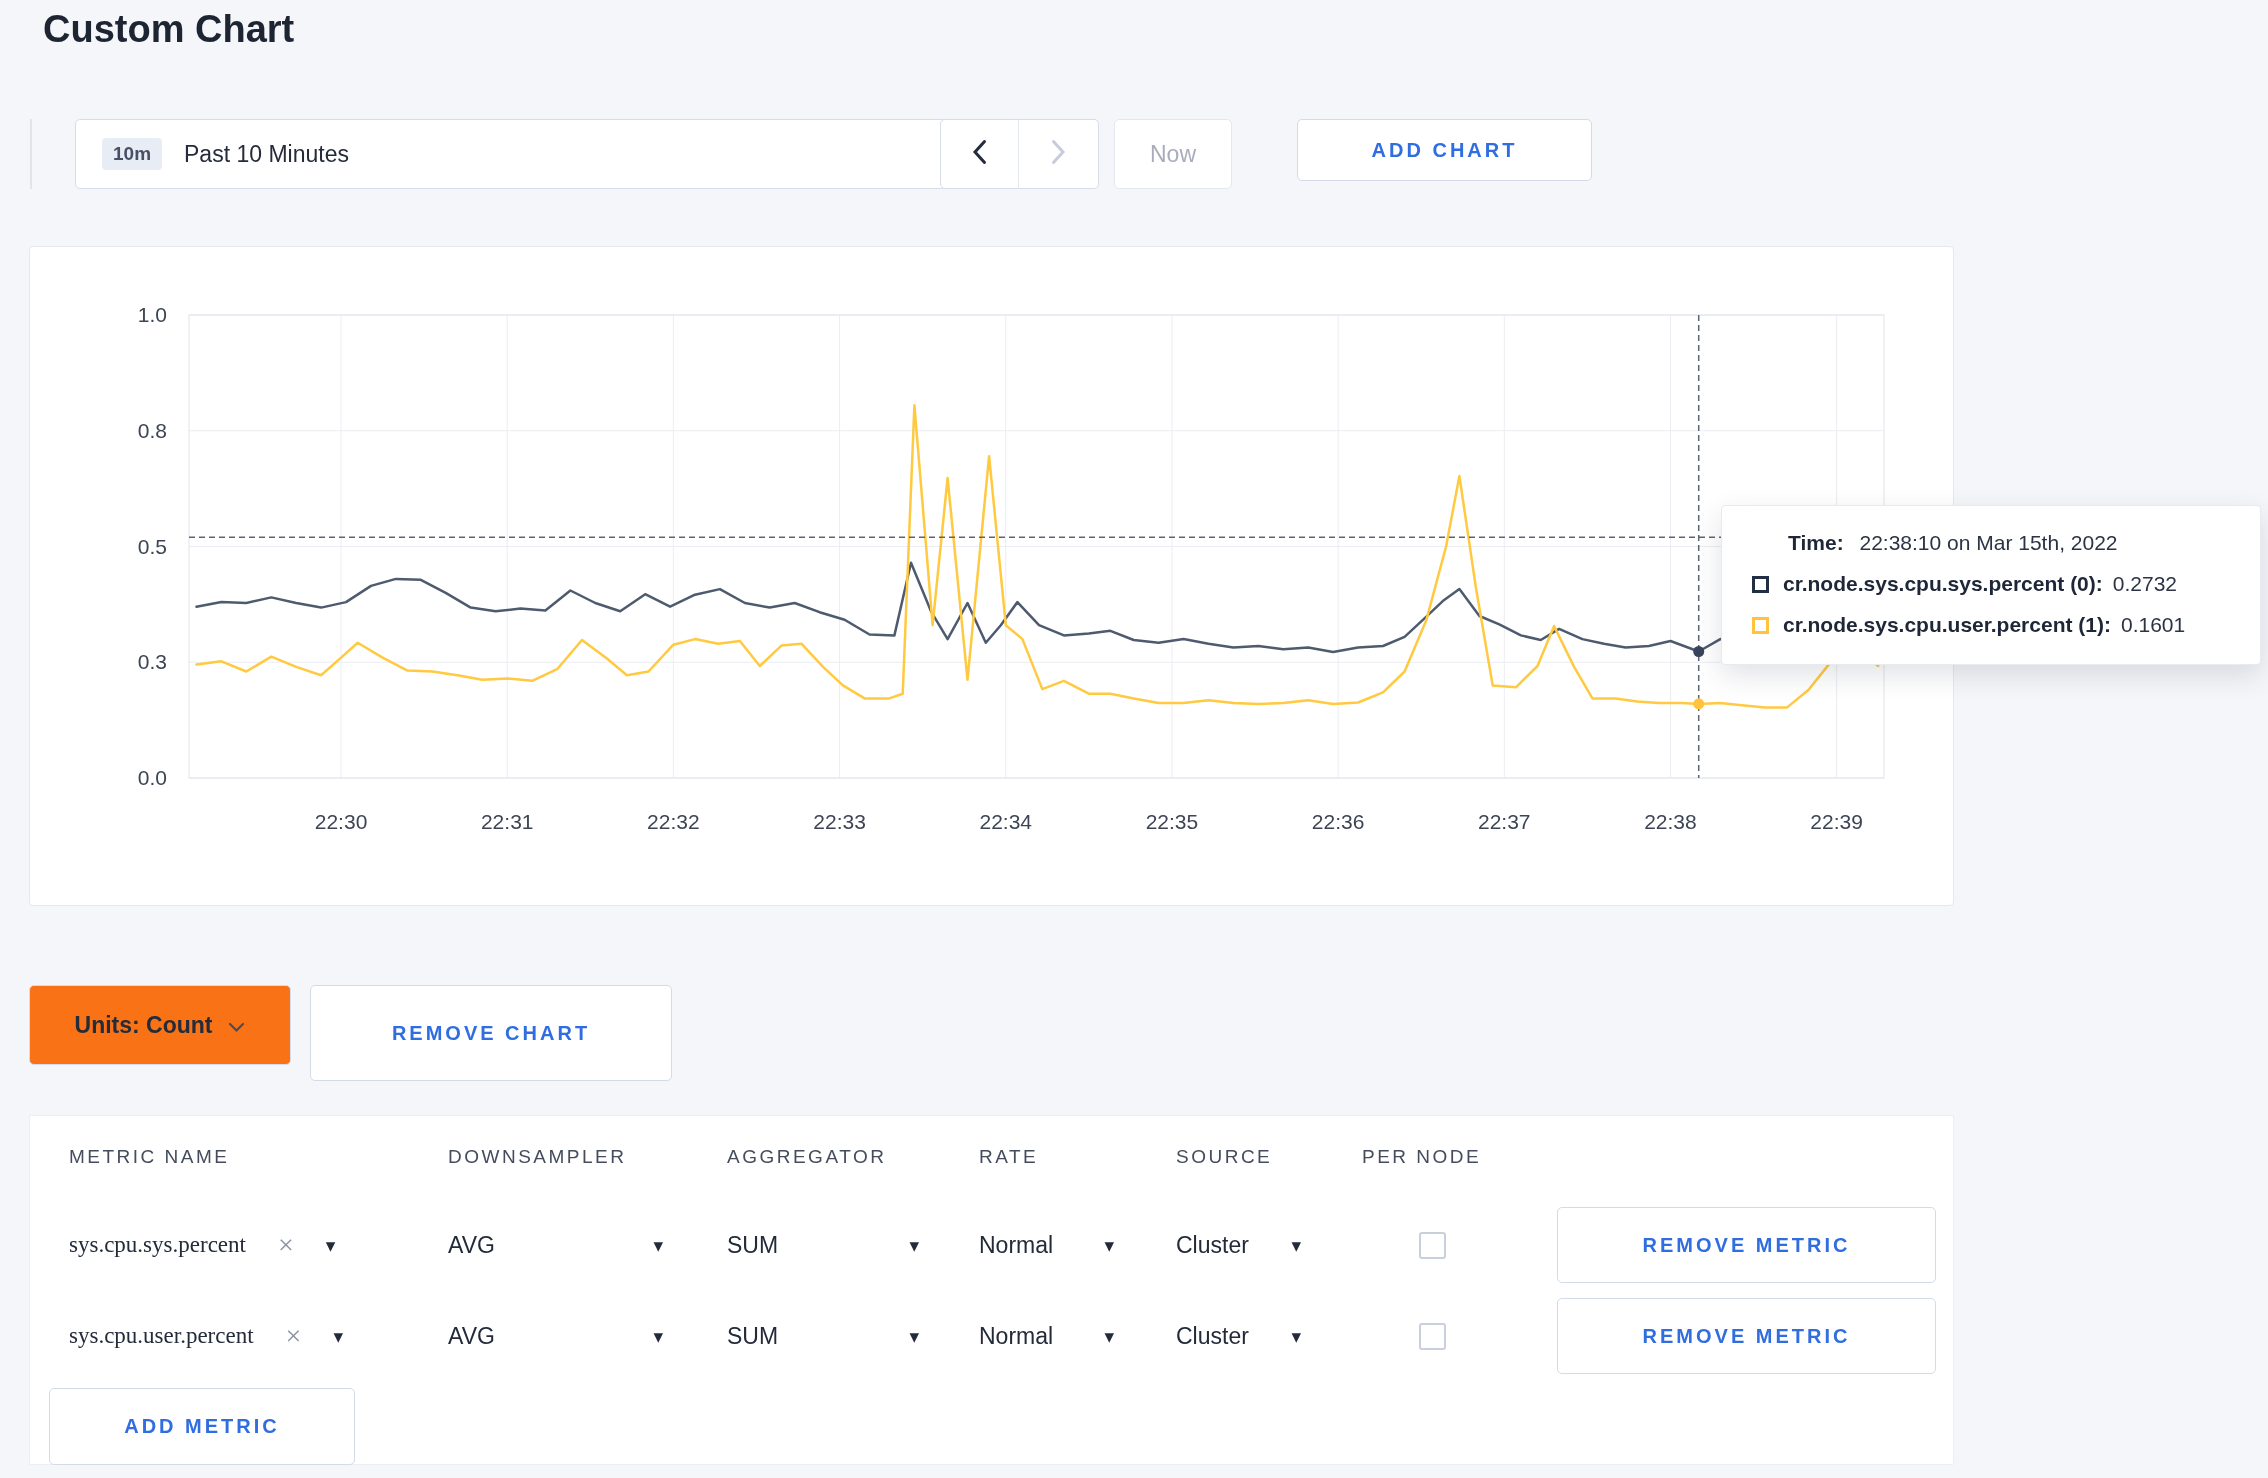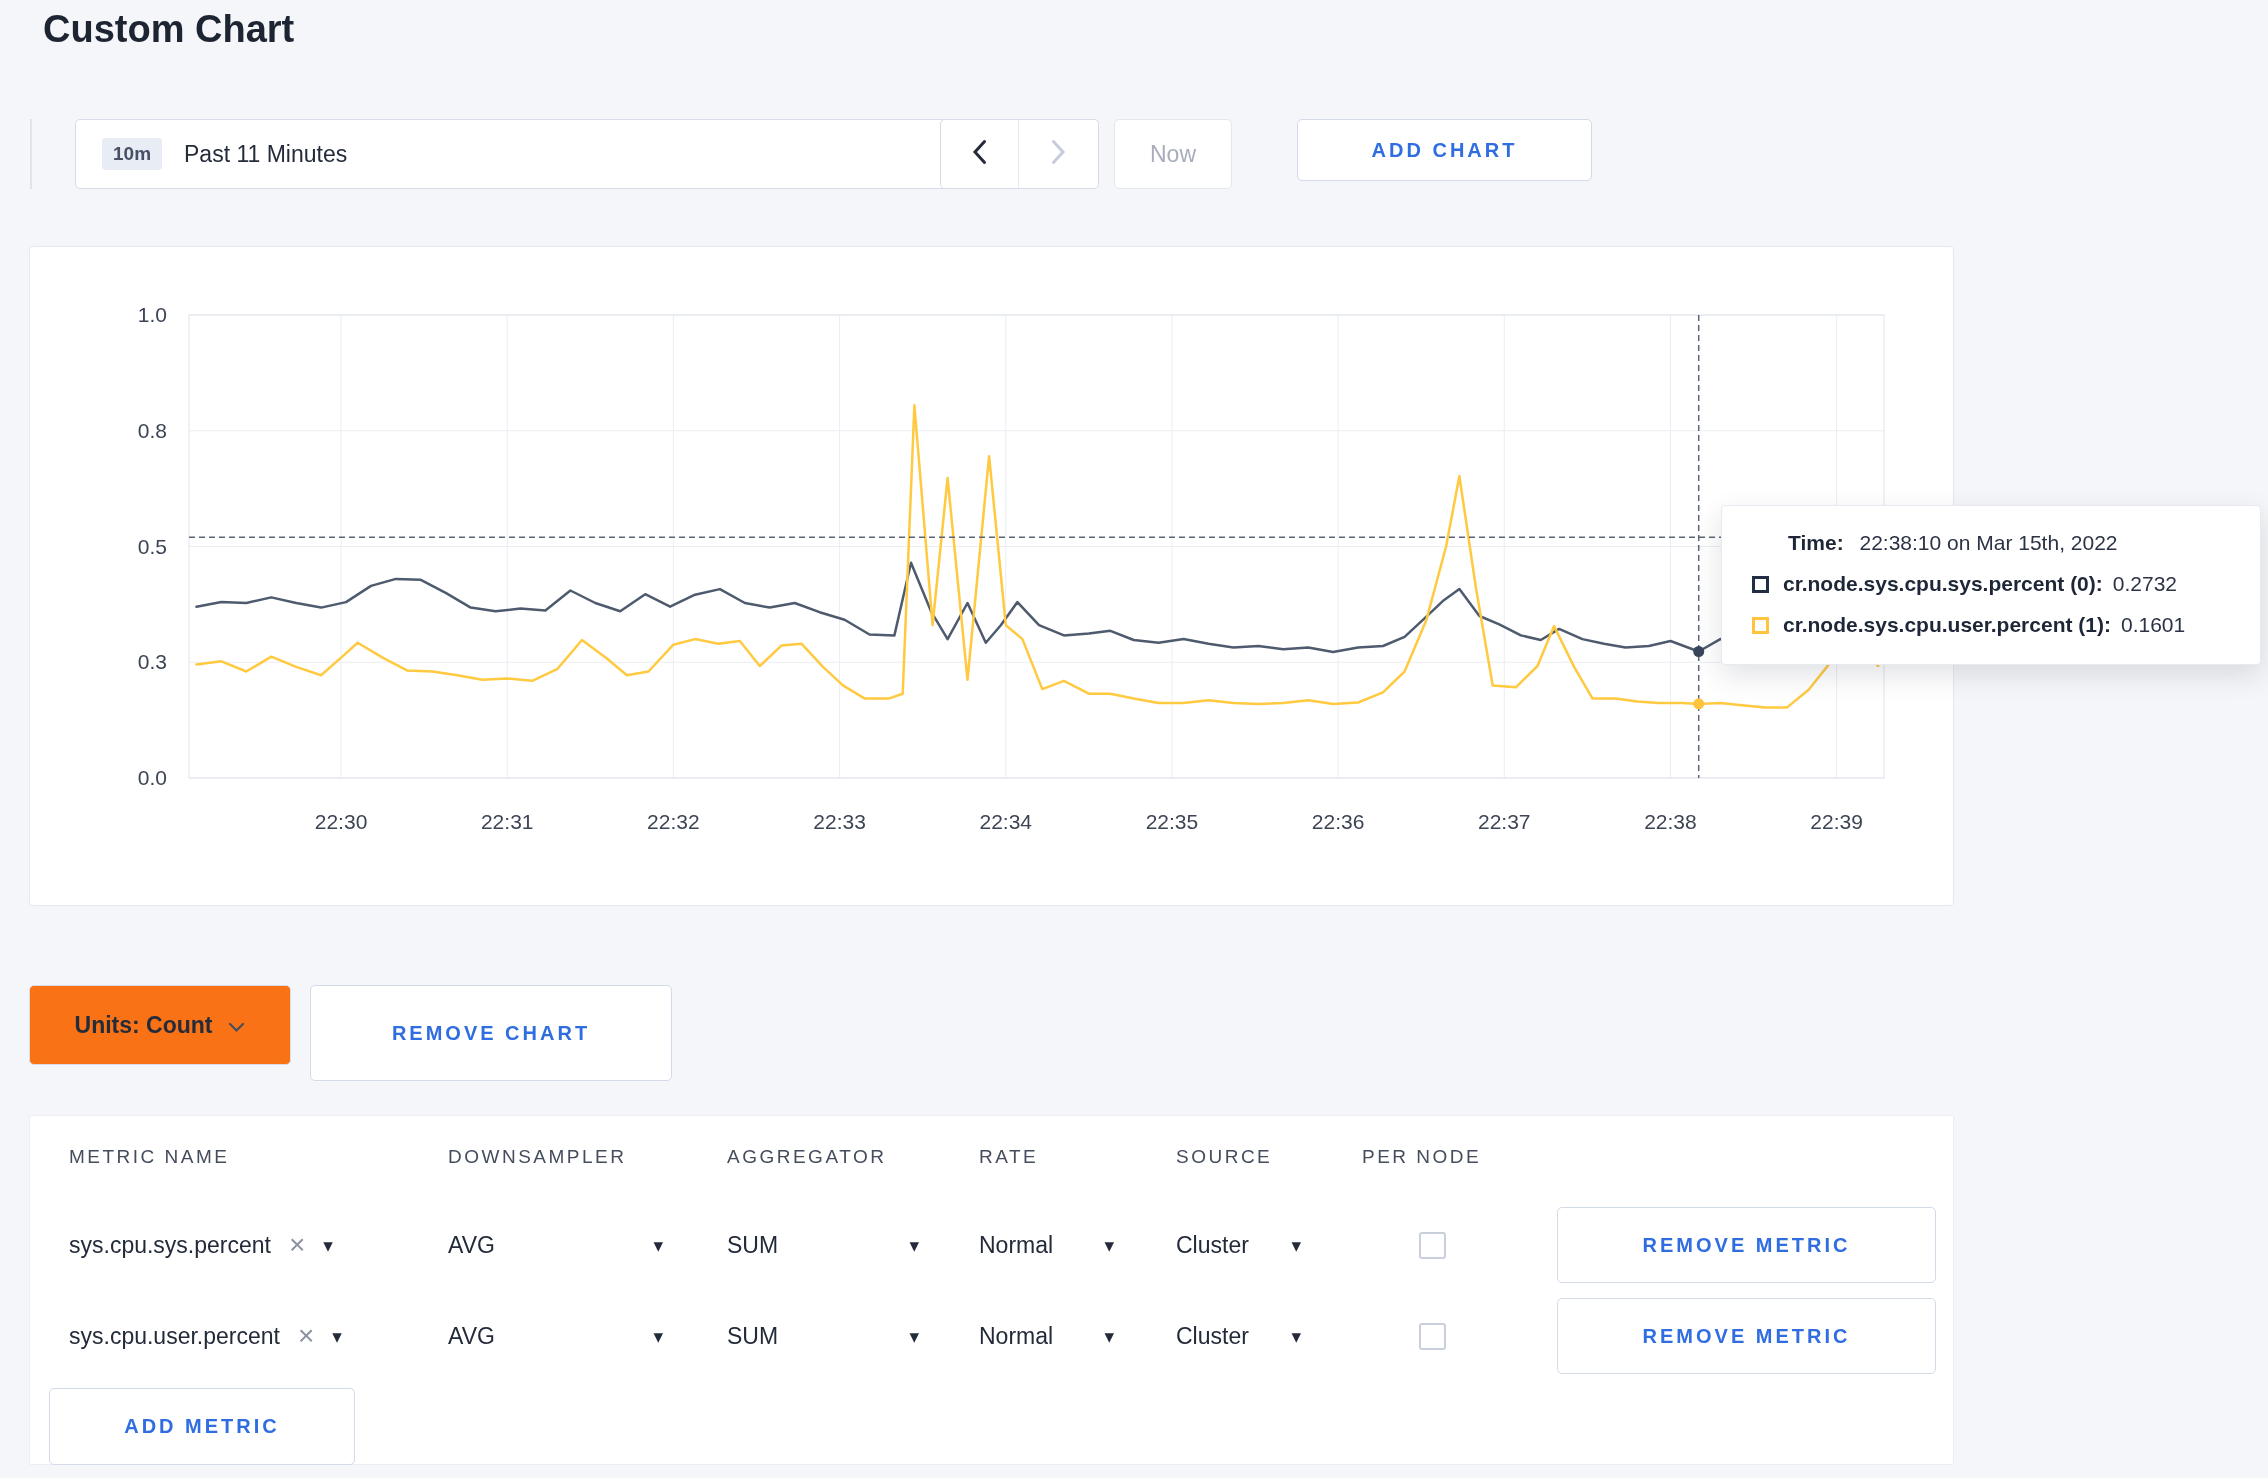--- a/index.html
+++ b/index.html
@@ -73,21 +73,21 @@
   
   .table-card {
     position:absolute; left:29px; top:1115px; width:1925px; height:350px;
     background:#fff; border:1px solid #eceef4; border-radius:2px;
   }
   .th { position:absolute; top:30px; font-size:19px; letter-spacing:2.5px; color:#444c5d; font-weight:500; }
   .th-pernode { width:140px; text-align:left; }
   .trow { position:absolute; left:0; width:100%; height:80px; }
   .trow-0 { top:89px; } .trow-1 { top:180px; }
   .cell { position:absolute; top:0; height:80px; display:flex; align-items:center; font-size:23px; color:#232a39; }
-  .c-metric { left:39px; gap:18px; cursor:pointer; }
+  .c-metric { left:39px; gap:32px; cursor:pointer;font-family:Liberation Serif, serif; }
   .c-down   { left:418px; width:215px; justify-content:space-between; cursor:pointer; }
   .c-agg    { left:697px; width:192px; justify-content:space-between; cursor:pointer; }
   .c-rate   { left:949px; width:135px; justify-content:space-between; cursor:pointer; }
   .c-source { left:1146px; width:125px; justify-content:space-between; cursor:pointer; }
   .c-pernode{ left:1332px; width:140px; justify-content:center; }
   .c-action { left:1527px; }
   .caret { font-size:19px; color:#232a39; line-height:1; }
   .x-icon { font-size:28px; color:#8b92a2; line-height:1; cursor:pointer; }
   .cb {
     appearance:none; -webkit-appearance:none; width:27px; height:27px;
@@ -100,21 +100,21 @@
 <body>
 
 <div class="page">
 
   <h1 class="page-title">Custom Chart</h1>
 
   <div class="toolbar-rule"></div>
 
   <div class="timepicker">
     <span class="tp-badge">10m</span>
-    <span class="tp-label">Past 11 Minutes</span>
+    <span class="tp-label">Past 10 Minutes</span>
     <span class="tp-caret">
       <svg width="23" height="14">
           <path d="M2 2 L11.5 11 L21 2" stroke="#4a5363" stroke-width="2.5" fill="none" stroke-linecap="round"></path>
         </svg>
     </span>
   </div>
 
   <div class="pager-btn pager-prev">
     <span>
       <svg width="15" height="26">

